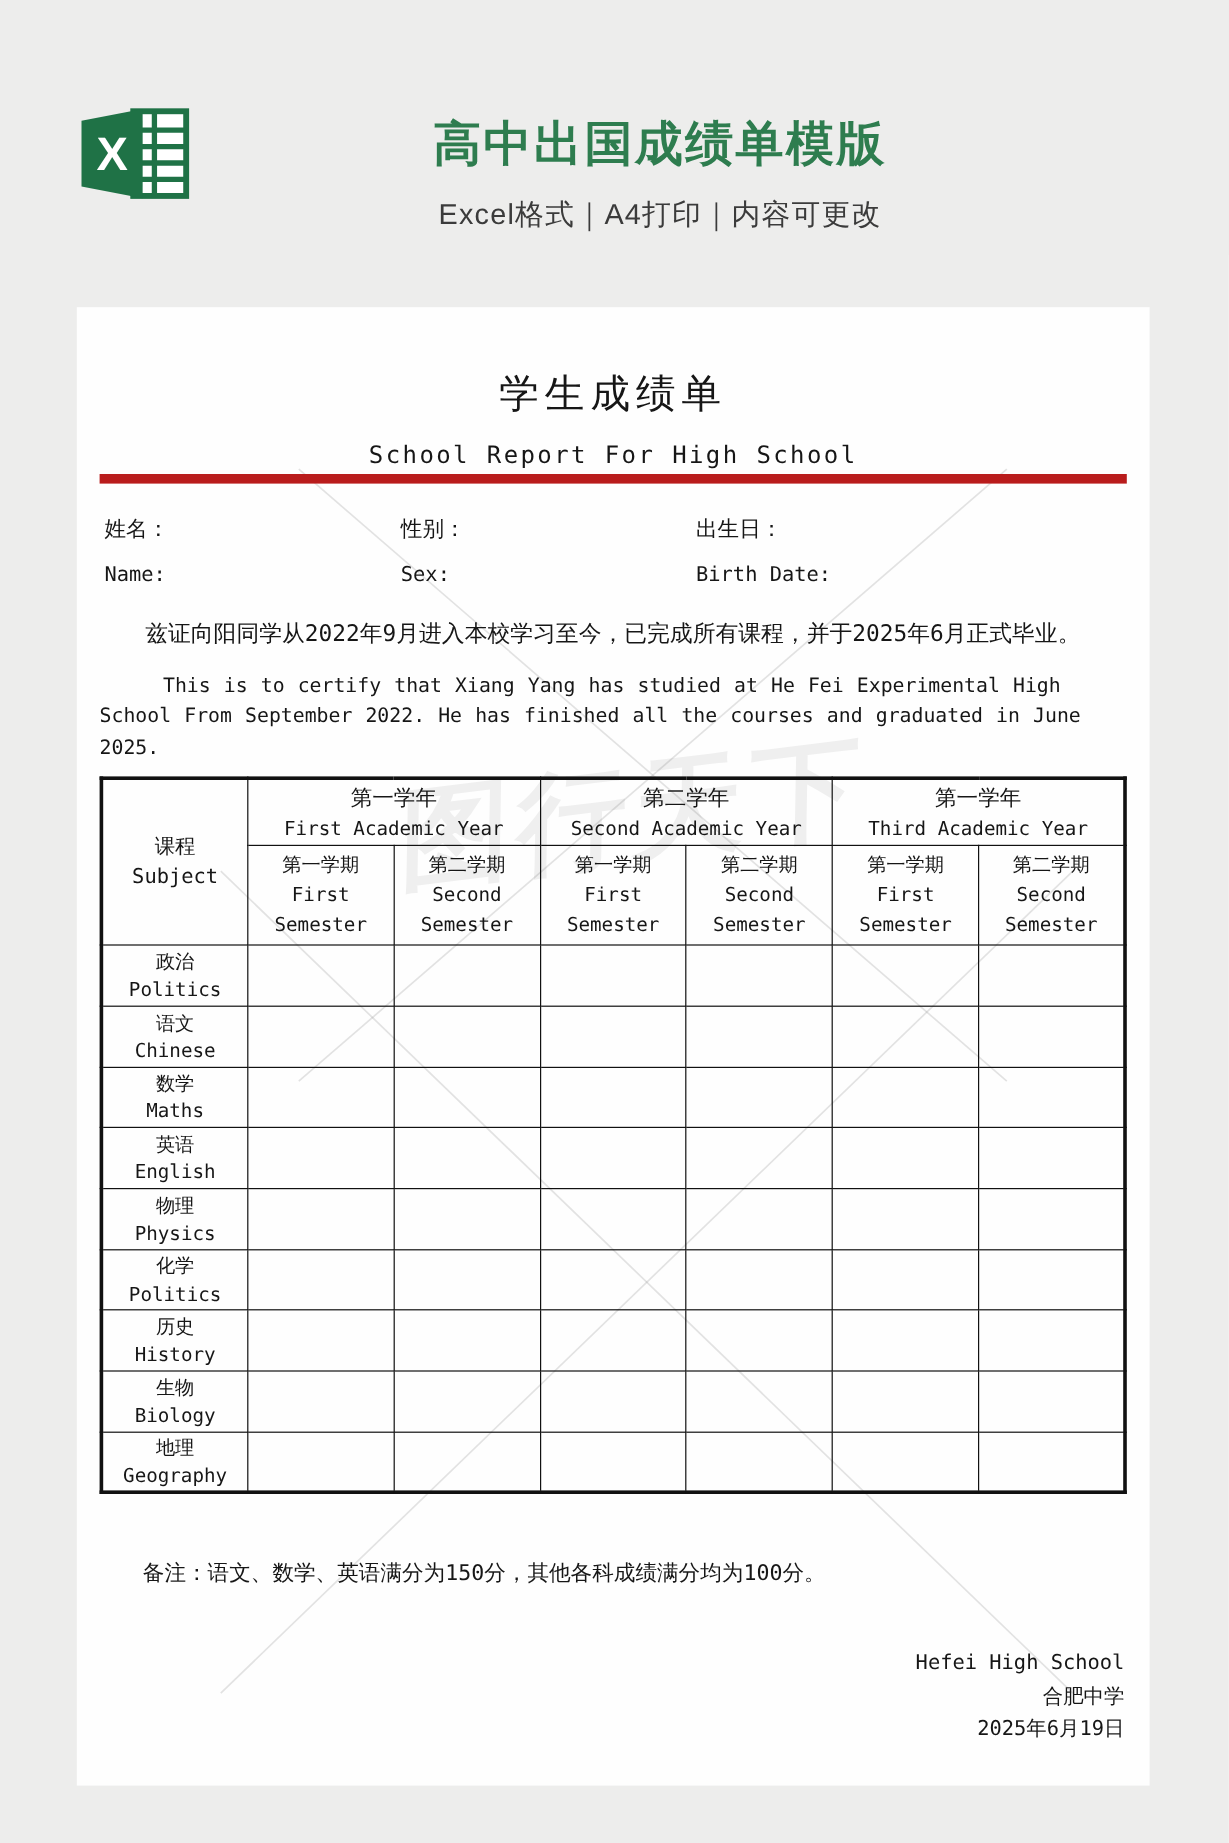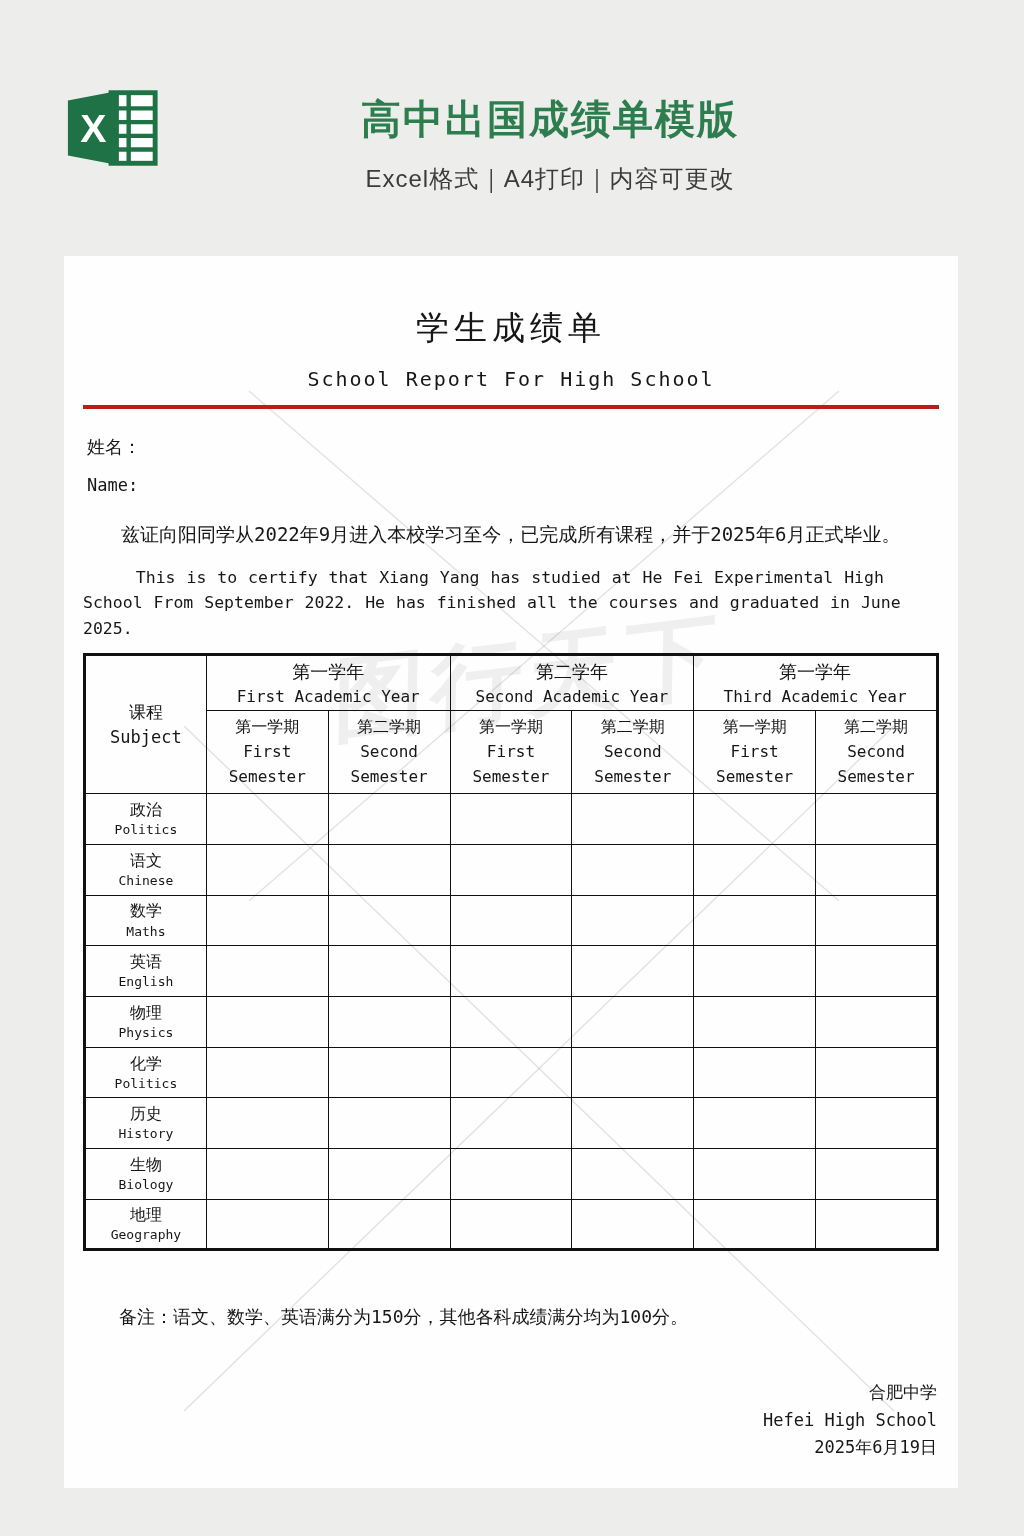--- a/index.html
+++ b/index.html
@@ -40,21 +40,21 @@
     font-size: 92px; font-weight: bold; letter-spacing: 6px; white-space: nowrap;
     color: rgba(60,60,60,0.08);
     transform: rotate(-7deg) skewX(-8deg);
     font-family: "DejaVu Serif", serif;
   }
 
   
   .doc { font-family: "DejaVu Sans Mono", "Liberation Mono", monospace; color: #161616; }
 
   .doc-title { text-align: center; font-size: 33px; letter-spacing: 5px; font-weight: 500; }
-  .doc-subtitle-wrap { border-bottom: 4px solid #b91c1c; padding-bottom: 14px; margin-top: 16px; }
+  .doc-subtitle-wrap { border-bottom: 8px solid #b91c1c; padding-bottom: 4px; margin-top: 16px; }
   .doc-subtitle { text-align: center; font-size: 20px; letter-spacing: 2px; }
 
   .fields { display: flex; margin-top: 26px; padding-left: 4px; }
   .field-col-1 { width: 247px; }
   .field-col-2 { width: 246px; }
   .field-col-3 { flex: 1; }
   .field-zh { font-size: 18px; }
   .field-en { font-size: 17px; margin-top: 16px; }
 
   .cert-zh { margin-top: 26px; font-size: 19px; text-indent: 2em; line-height: 1.45; }
@@ -68,21 +68,21 @@
     font-family: "DejaVu Sans Mono", "Liberation Mono", monospace;
   }
   table.scores td { border: 1px solid #111; text-align: center; vertical-align: middle; }
   td.vstrong { border-left: 3px solid #111; }
   .year-row td { height: 56px; font-size: 17px; line-height: 1.45; }
   .year-zh { font-size: 18px; }
   .year-en { font-size: 16px; }
   .sem-row td { height: 83px; border-bottom: 3px solid #111; font-size: 16px; line-height: 1.55; }
   .subject-head { font-size: 17px; line-height: 1.7; border-bottom: 3px solid #111; }
   .body-row td { height: 50.7px; font-size: 16px; line-height: 1.45; }
-  .subject-cell .en { font-size: 13px; }
+  .subject-cell .en { font-size: 16px; }
 
   .note-zh { margin-top: 54px; font-size: 18px; padding-left: 36px; }
   .note-en { margin-top: 22px; font-size: 16.5px; line-height: 1.55; text-indent: 2.2em; }
 
   .doc-footer { margin-top: 50px; text-align: right; font-size: 17px; line-height: 1.6; padding-right: 2px; }
 </style>
 </head>
 <body>
 
 <div class="banner">
@@ -121,20 +121,28 @@
     <div class="doc-title">学生成绩单</div>
     <div class="doc-subtitle-wrap">
       <div class="doc-subtitle">School Report For High School</div>
     </div>
 
     <div class="fields">
       <div class="field-col-1">
         <div class="field-zh">姓名：</div>
         <div class="field-en">Name:</div>
       </div>
+      <div class="field-col-2">
+        <div class="field-zh">性别：</div>
+        <div class="field-en">Sex:</div>
+      </div>
+      <div class="field-col-3">
+        <div class="field-zh">出生日：</div>
+        <div class="field-en">Birth Date:</div>
+      </div>
     </div>
 
     <p class="cert-zh">兹证向阳同学从2022年9月进入本校学习至今，已完成所有课程，并于2025年6月正式毕业。</p>
     <p class="cert-en">This is to certify that Xiang Yang has studied at He Fei Experimental High School From September 2022. He has finished all the courses and graduated in June 2025.</p>
 
     <table class="scores">
       <tbody>
         <tr class="year-row">
           <td class="subject-head" rowspan="2">
             <div>课程</div>
@@ -288,19 +296,19 @@
             <td></td>
             <td class="vstrong"></td>
             <td></td>
           </tr>
         </tbody>
     </table>
 
     <p class="note-zh">备注：语文、数学、英语满分为150分，其他各科成绩满分均为100分。</p>
 
     <div class="doc-footer">
+      <div>Hefei High School</div>
       <div>合肥中学</div>
-      <div>Hefei High School</div>
       <div>2025年6月19日</div>
     </div>
 
   </div>
 </div>
 
 </body></html>

